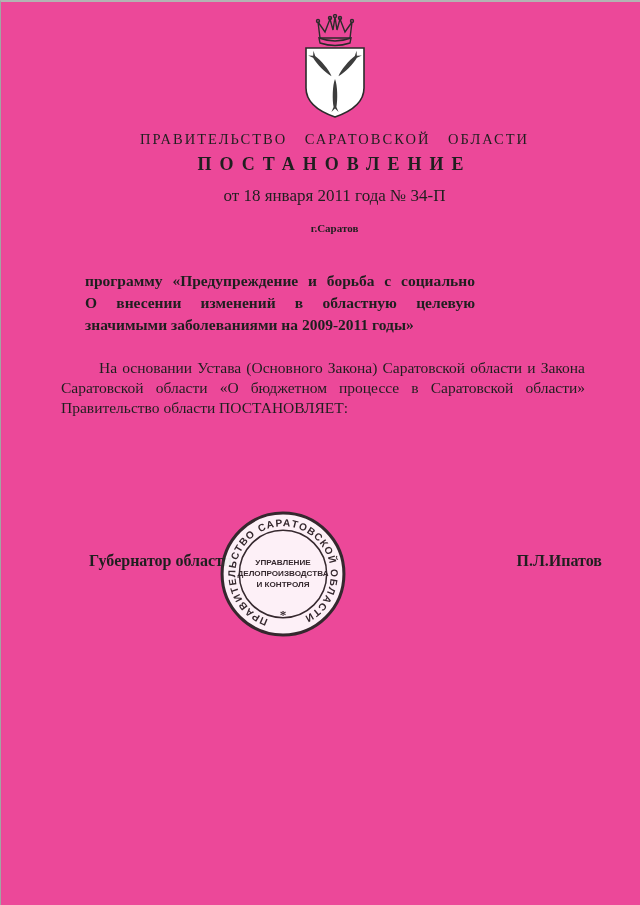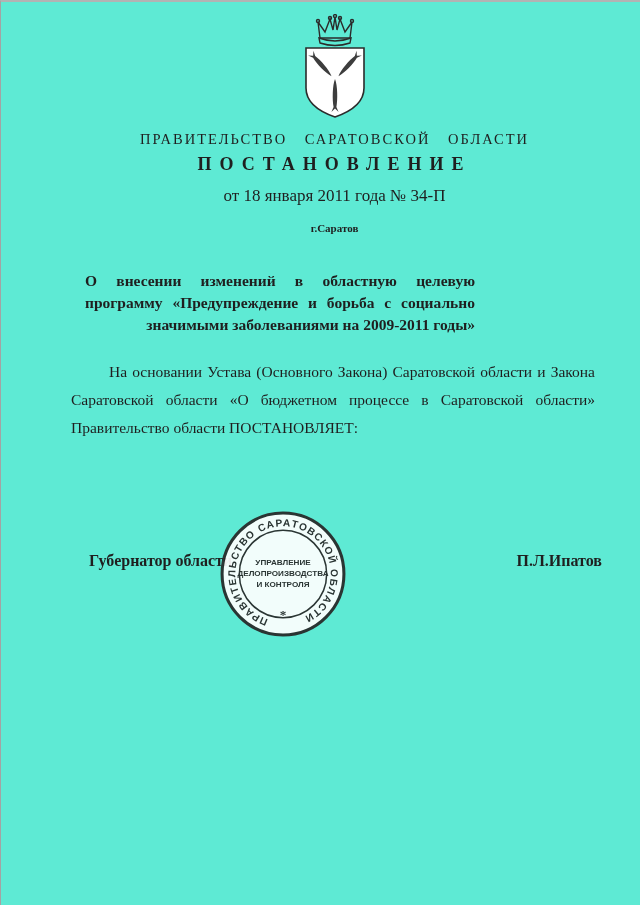--- a/index.html
+++ b/index.html
@@ -1,20 +1,20 @@
 <!DOCTYPE html>
 <html><head>
 <meta charset="utf-8">
 <style>
   html, body { margin: 0; padding: 0; background: #ffffff; }
   .page {
     position: relative;
     width: 640px;
     height: 905px;
-    background: #5eead4;
+    background: #ec4899;
     overflow: hidden;
     border-top: 2px solid #b3b3b3;
     border-left: 1px solid #a3a3a3;
     box-sizing: border-box;
     font-family: "Liberation Serif", "DejaVu Serif", serif;
     color: #1f1f1f;
   }
   .centered {
     position: absolute;
     left: 0;
@@ -57,29 +57,29 @@
     width: 390px;
     font-size: 15.5px;
     font-weight: bold;
     line-height: 22px;
   }
   .decree-title .jline {
     text-align: justify;
     text-align-last: justify;
   }
   .decree-title .lline {
-    text-align: right;
+    text-align: left;
   }
   .body-block {
     position: absolute;
     top: 356px;
-    left: 70px;
+    left: 60px;
     width: 524px;
     font-size: 15.5px;
-    line-height: 28px;
+    line-height: 20px;
   }
   .body-block p {
     margin: 0;
     text-indent: 38px;
     text-align: justify;
   }
   .signature-row {
     position: absolute;
     top: 550px;
     left: 88px;
@@ -146,22 +146,22 @@
       </g>
     </g>
   </svg>
 
   <div class="centered authority-line">ПРАВИТЕЛЬСТВО САРАТОВСКОЙ ОБЛАСТИ</div>
   <div class="centered doc-type">ПОСТАНОВЛЕНИЕ</div>
   <div class="centered date-line">от 18 января 2011 года № 34-П</div>
   <div class="centered city-line">г.Саратов</div>
 
   <div class="decree-title">
+    <div class="jline">программу «Предупреждение и борьба с социально</div>
     <div class="jline">О внесении изменений в областную целевую</div>
-    <div class="jline">программу «Предупреждение и борьба с социально</div>
     <div class="lline">значимыми заболеваниями на 2009-2011 годы»</div>
   </div>
 
   <div class="body-block">
     <p>На основании Устава (Основного Закона) Саратовской области и Закона Саратовской области «О бюджетном процессе в Саратовской области» Правительство области ПОСТАНОВЛЯЕТ:</p>
   </div>
 
   <div class="signature-row">
     <span>Губернатор области</span>
     <span>П.Л.Ипатов</span>

